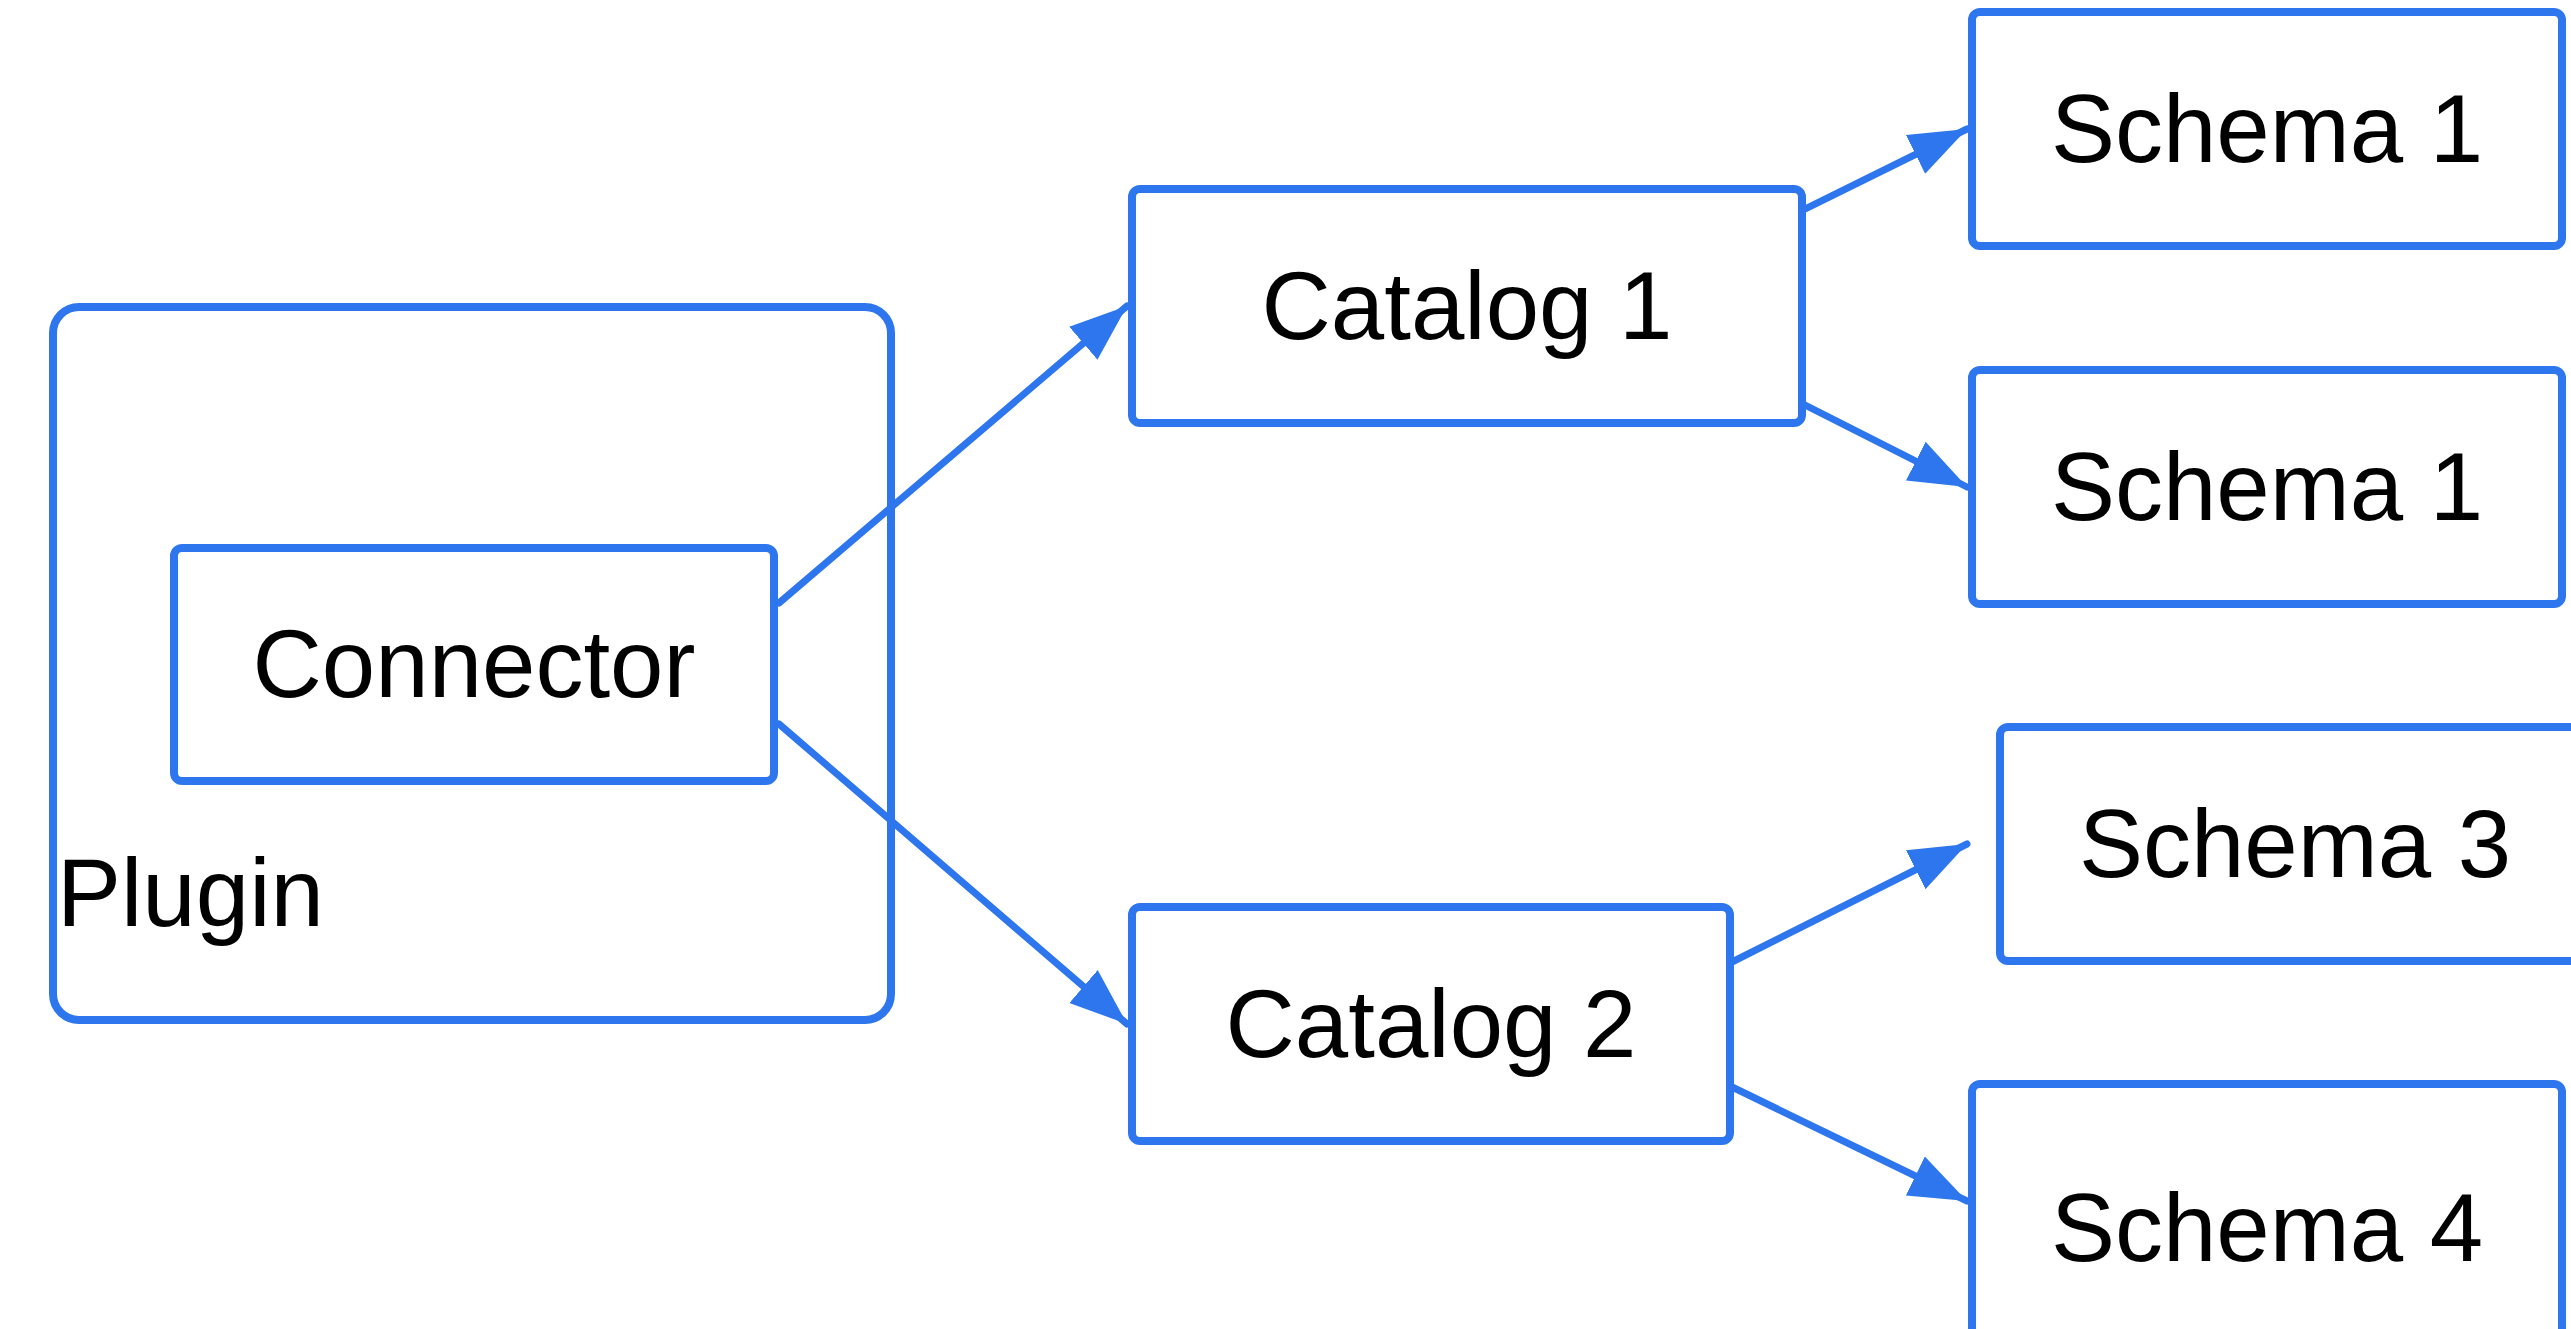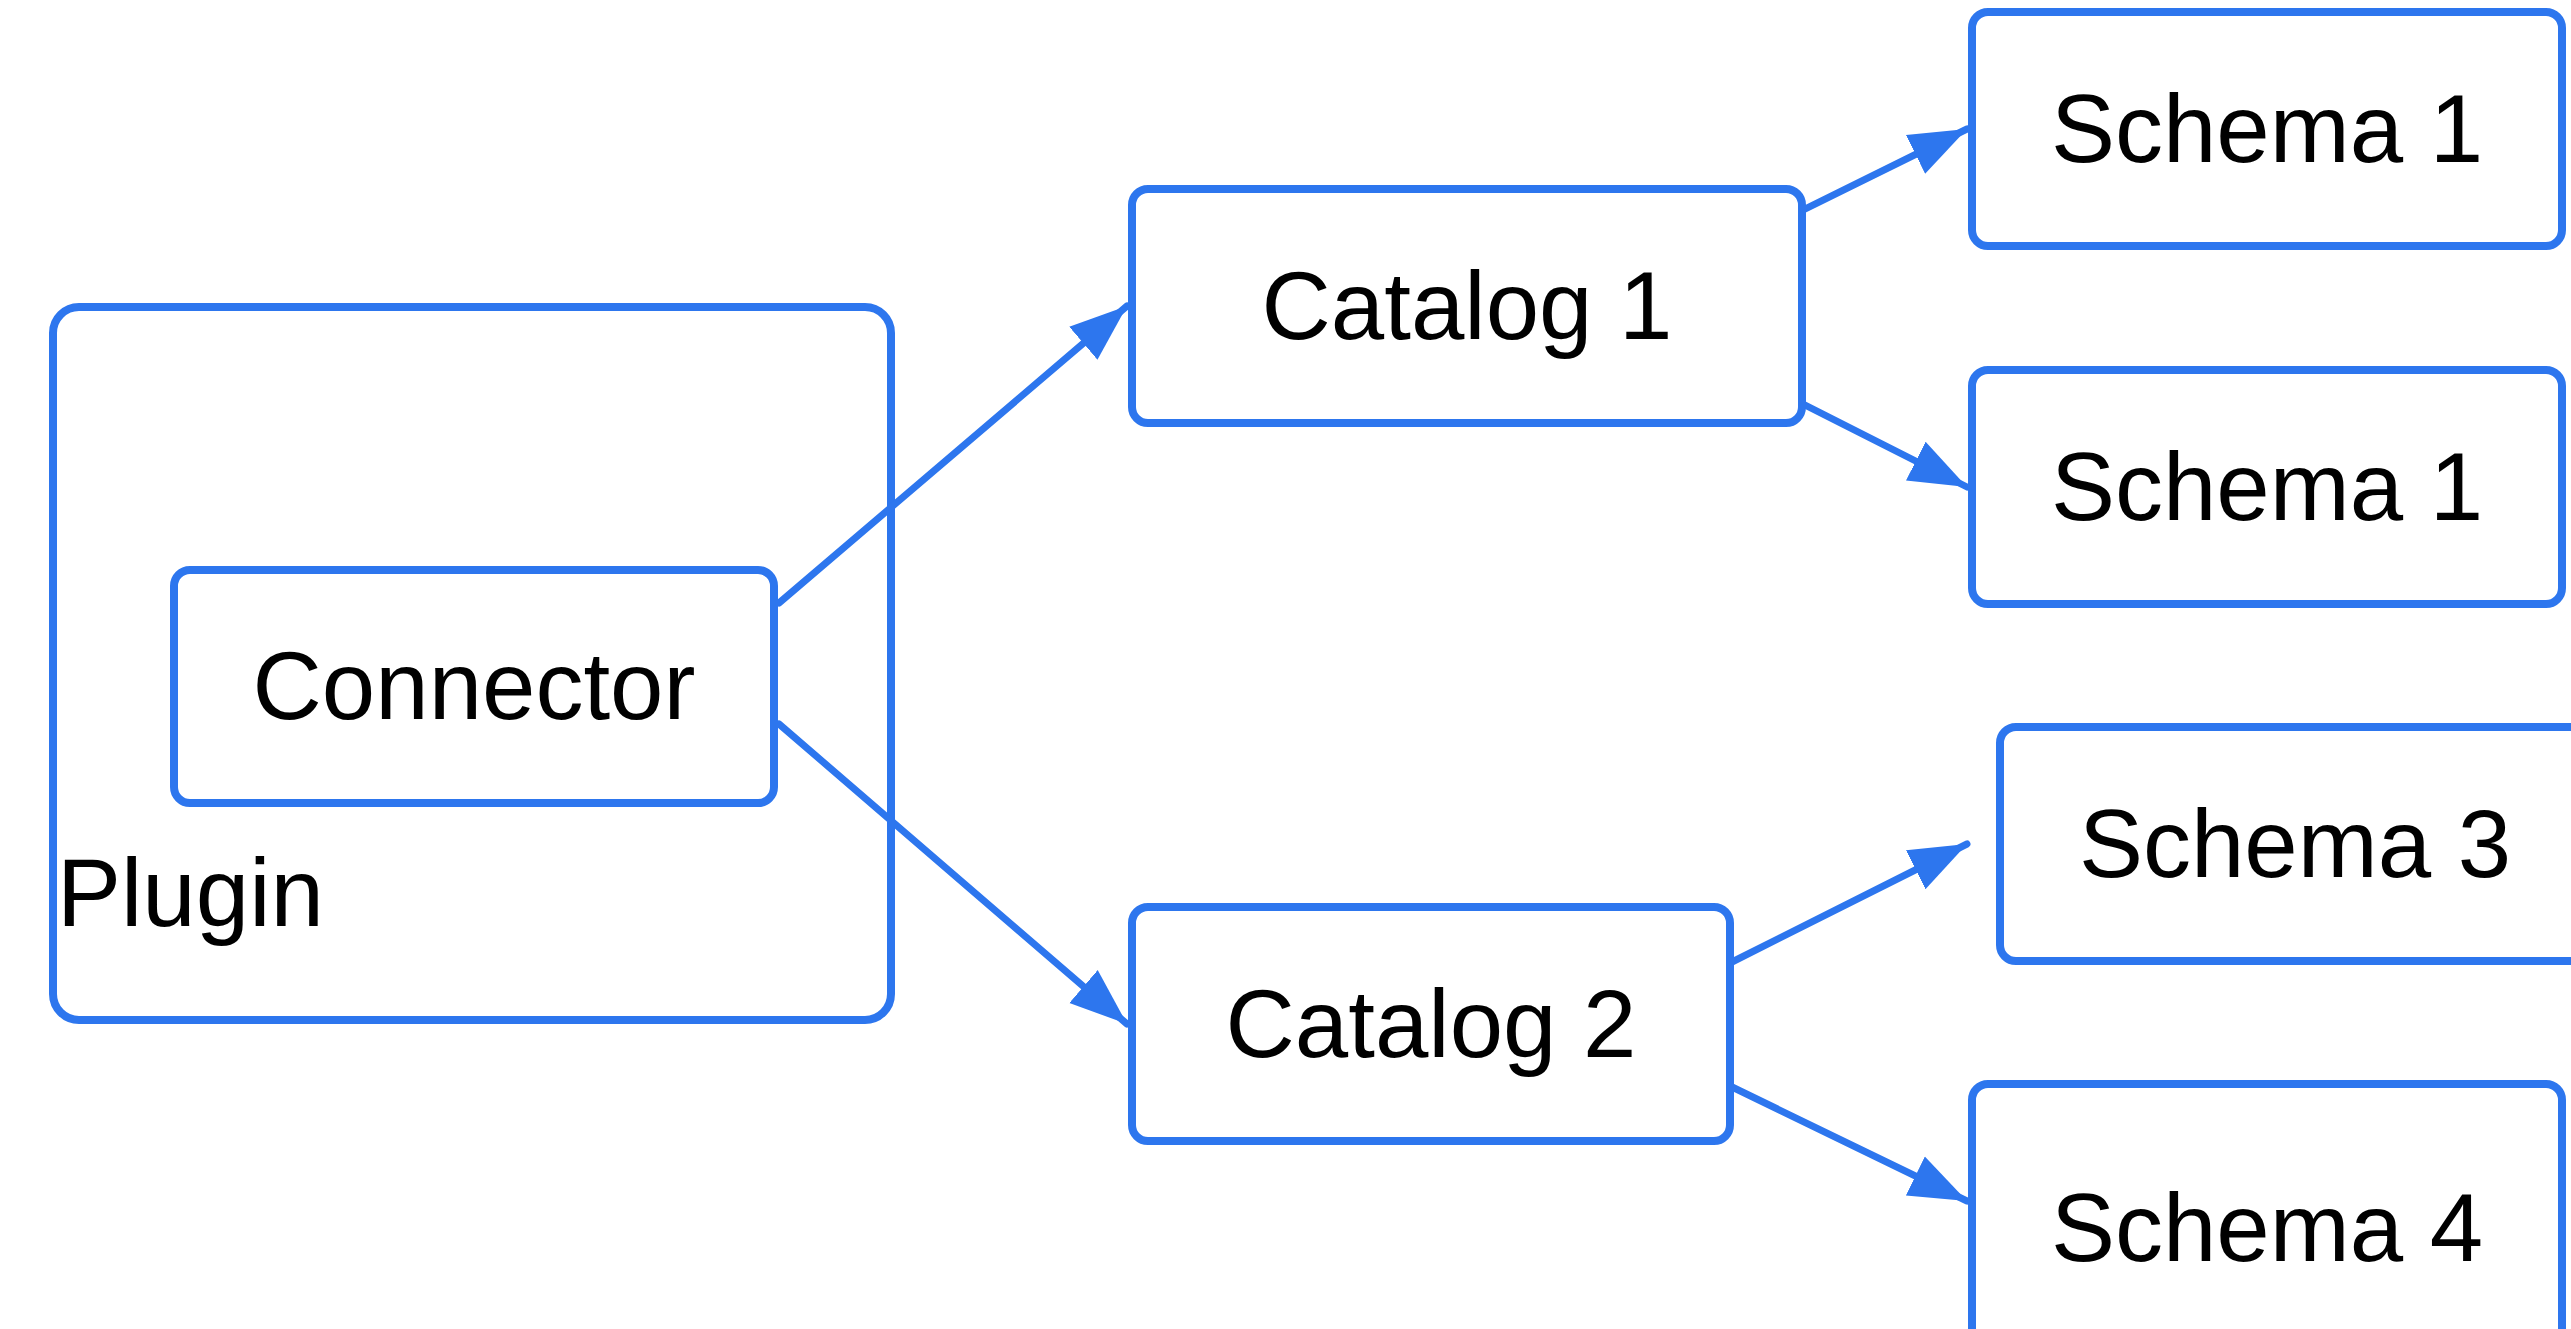--- a/index.html
+++ b/index.html
@@ -20,21 +20,21 @@
     position: absolute;
     left: 0;
     top: 0;
     z-index: 2;
   }
   .node {
     position: absolute;
     box-sizing: border-box;
     background: #ffffff;
     border: 8px solid #2d76ee;
-    border-radius: 20px;
+    border-radius: 12px;
     display: flex;
     align-items: center;
     justify-content: center;
     font-size: 96px;
     line-height: 1.15;
     white-space: nowrap;
   }
   .node-plugin {
     left: 49px;  top: 303px;
     width: 846px; height: 721px;
@@ -42,21 +42,21 @@
     z-index: 1;
     display: block;
   }
   .plugin-label {
     position: absolute;
     left: 0; right: 0;
     bottom: 68px;
     text-align: left;
     font-size: 96px;
   }
-  .node-connector { left: 170px;  top: 566px;  width: 608px; height: 241px; z-index: 3; }
+  .node-connector { left: 170px;  top: 544px;  width: 608px; height: 241px; z-index: 3; }
   .node-catalog-1 { left: 1128px; top: 185px;  width: 678px; height: 242px; z-index: 3; }
   .node-catalog-2 { left: 1128px; top: 903px;  width: 606px; height: 242px; z-index: 3; }
   .node-schema-1a { left: 1968px; top: 8px;    width: 598px; height: 242px; z-index: 3; }
   .node-schema-1b { left: 1968px; top: 366px;  width: 598px; height: 242px; z-index: 3; }
   .node-schema-3  { left: 1996px; top: 723px;  width: 598px; height: 242px; z-index: 3; }
   .node-schema-4  { left: 1968px; top: 1080px; width: 598px; height: 296px; z-index: 3; }
   .edge {
     stroke: #2d76ee;
     stroke-width: 7;
     fill: none;

